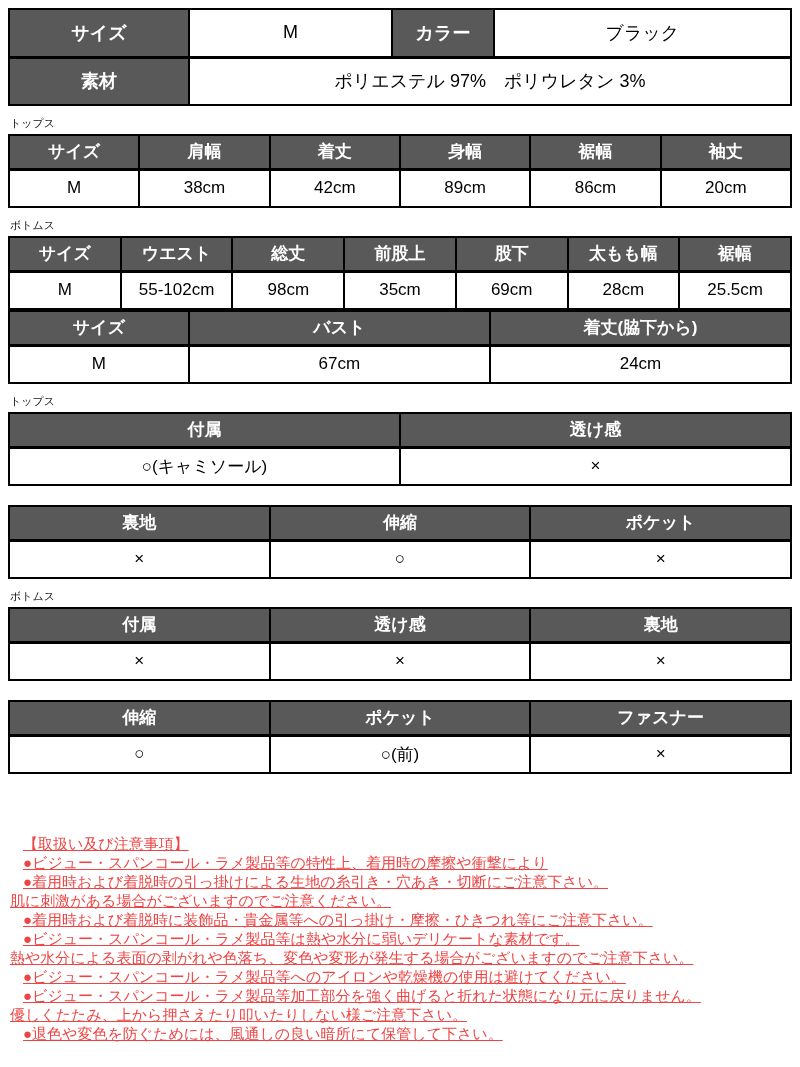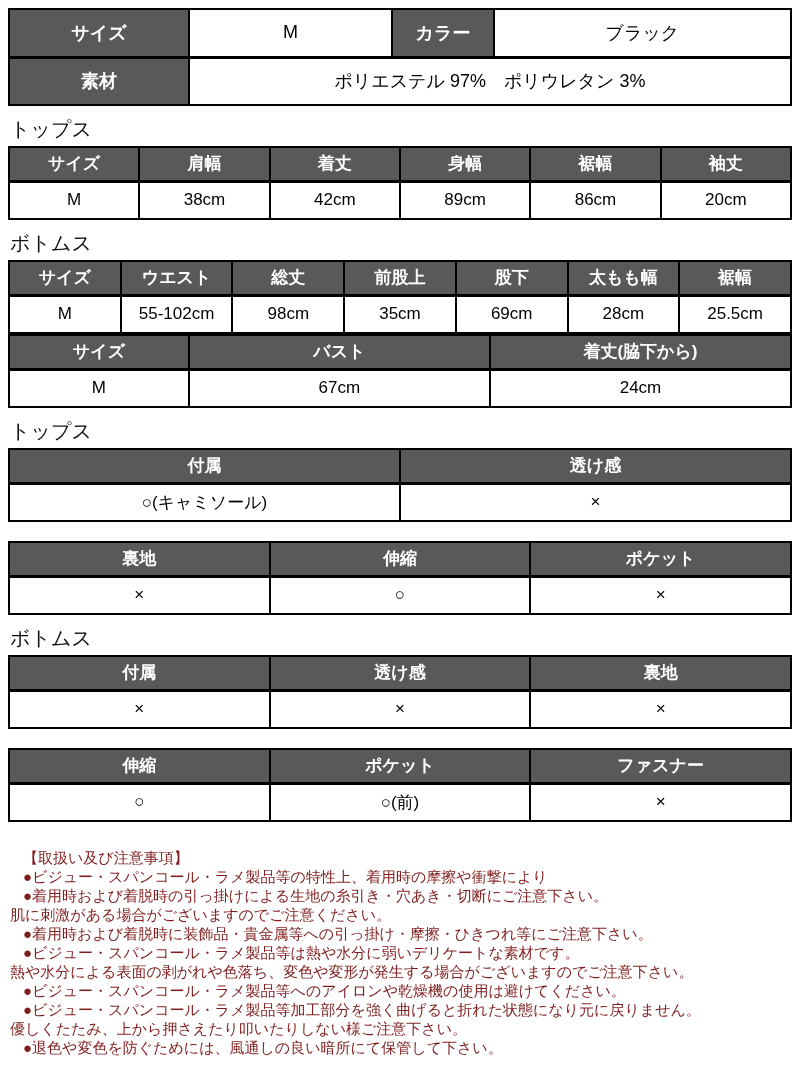--- a/index.html
+++ b/index.html
@@ -33,32 +33,33 @@
     color: #ffffff;
     font-weight: bold;
   }
   tr.head td { height: 34px; border-bottom-width: 3px; }
   tr.body td { height: 38px; }
 
   .spec tr td { height: 48px; font-size: 18px; }
   .spec tr.r1 td { border-bottom-width: 3px; }
 
   .section-label {
-    font-size: 20px;
+    font-size: 11px;
     margin: 10px 0 3px 2px;
     color: #111111;
   }
   .stack-top { margin-bottom: 19px; }
 
   .notes {
-    margin-top: 26px;
+    margin-top: 60px;
     font-size: 15px;
     line-height: 19px;
-    color: #7f1d1d;
+    color: #ef4444;
     padding-left: 2px;
+    text-decoration: underline;
   }
   .notes .ln { min-height: 19px; }
   .notes .ln.indent { padding-left: 13px; }
 </style>
 </head>
 <body>
 
 <div class="page">
 
   <table class="spec">

